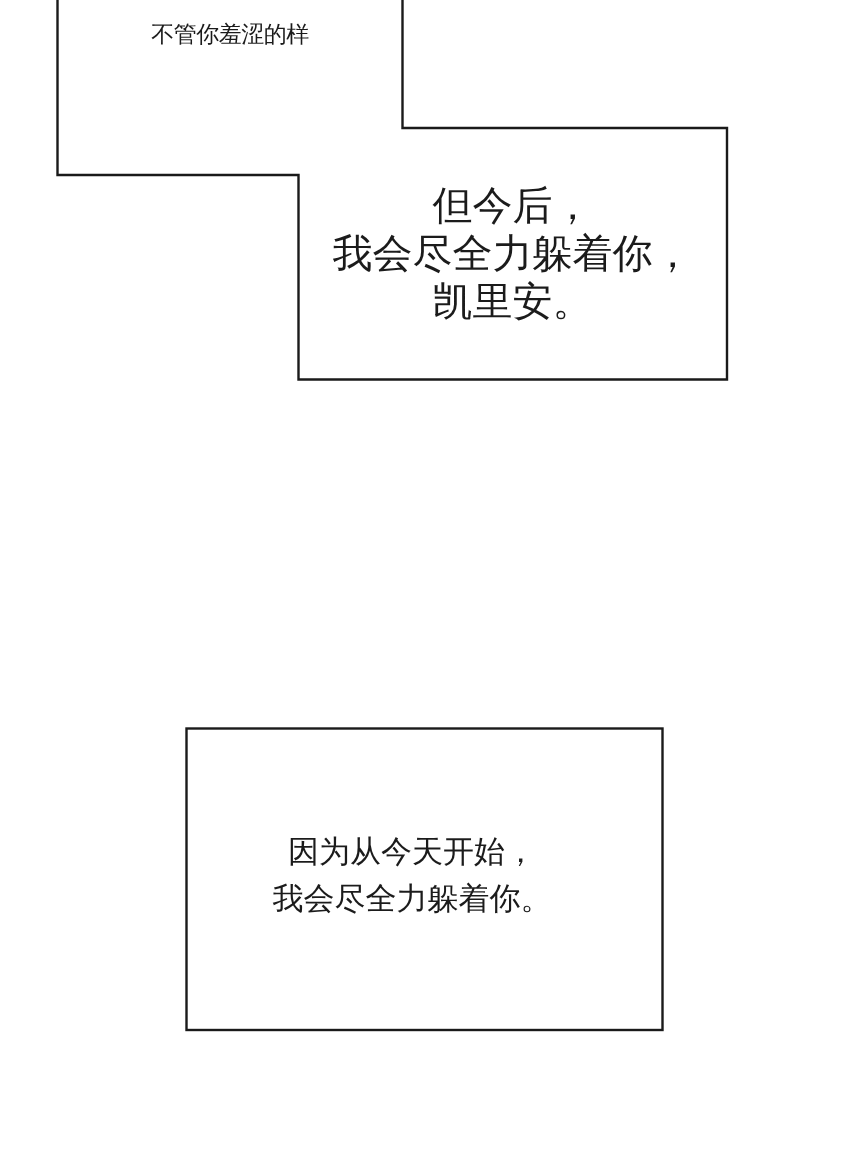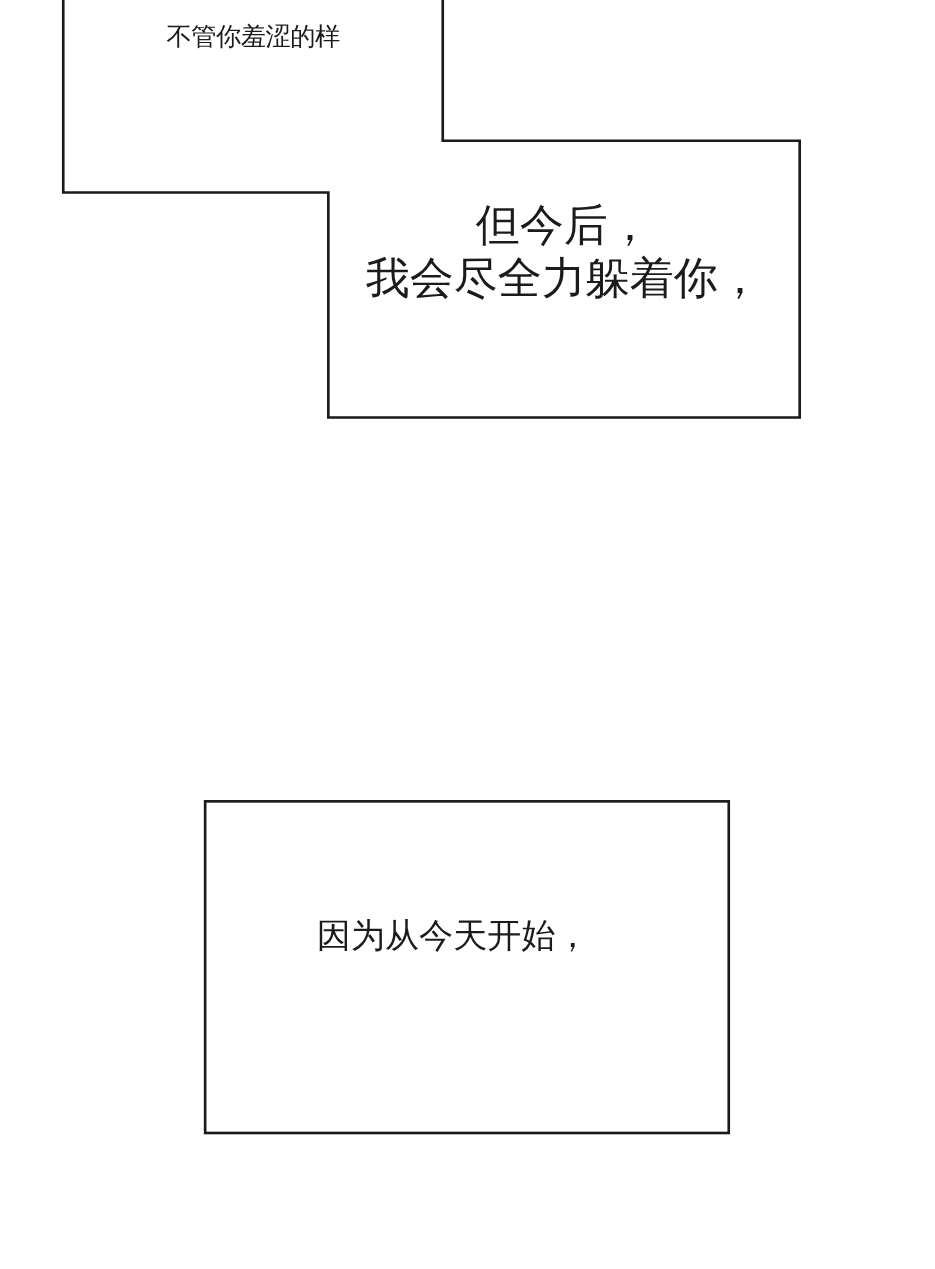--- a/index.html
+++ b/index.html
@@ -62,19 +62,21 @@
     <rect class="bubble-outline" x="186.5" y="728.5" width="476" height="301.5"></rect>
   </svg>
 
   <div class="bubble-text bubble-top-left-text">
     <span class="line">不管你羞涩的样</span>
   </div>
 
   <div class="bubble-text bubble-top-right-text">
     <span class="line">但今后，</span>
     <span class="line">我会尽全力躲着你，</span>
+    <span class="line">凯里安。</span>
   </div>
 
   <div class="bubble-text bubble-bottom-text">
     <span class="line">因为从今天开始，</span>
+    <span class="line">我会尽全力躲着你。</span>
   </div>
 
 </div>
 
 </body></html>

